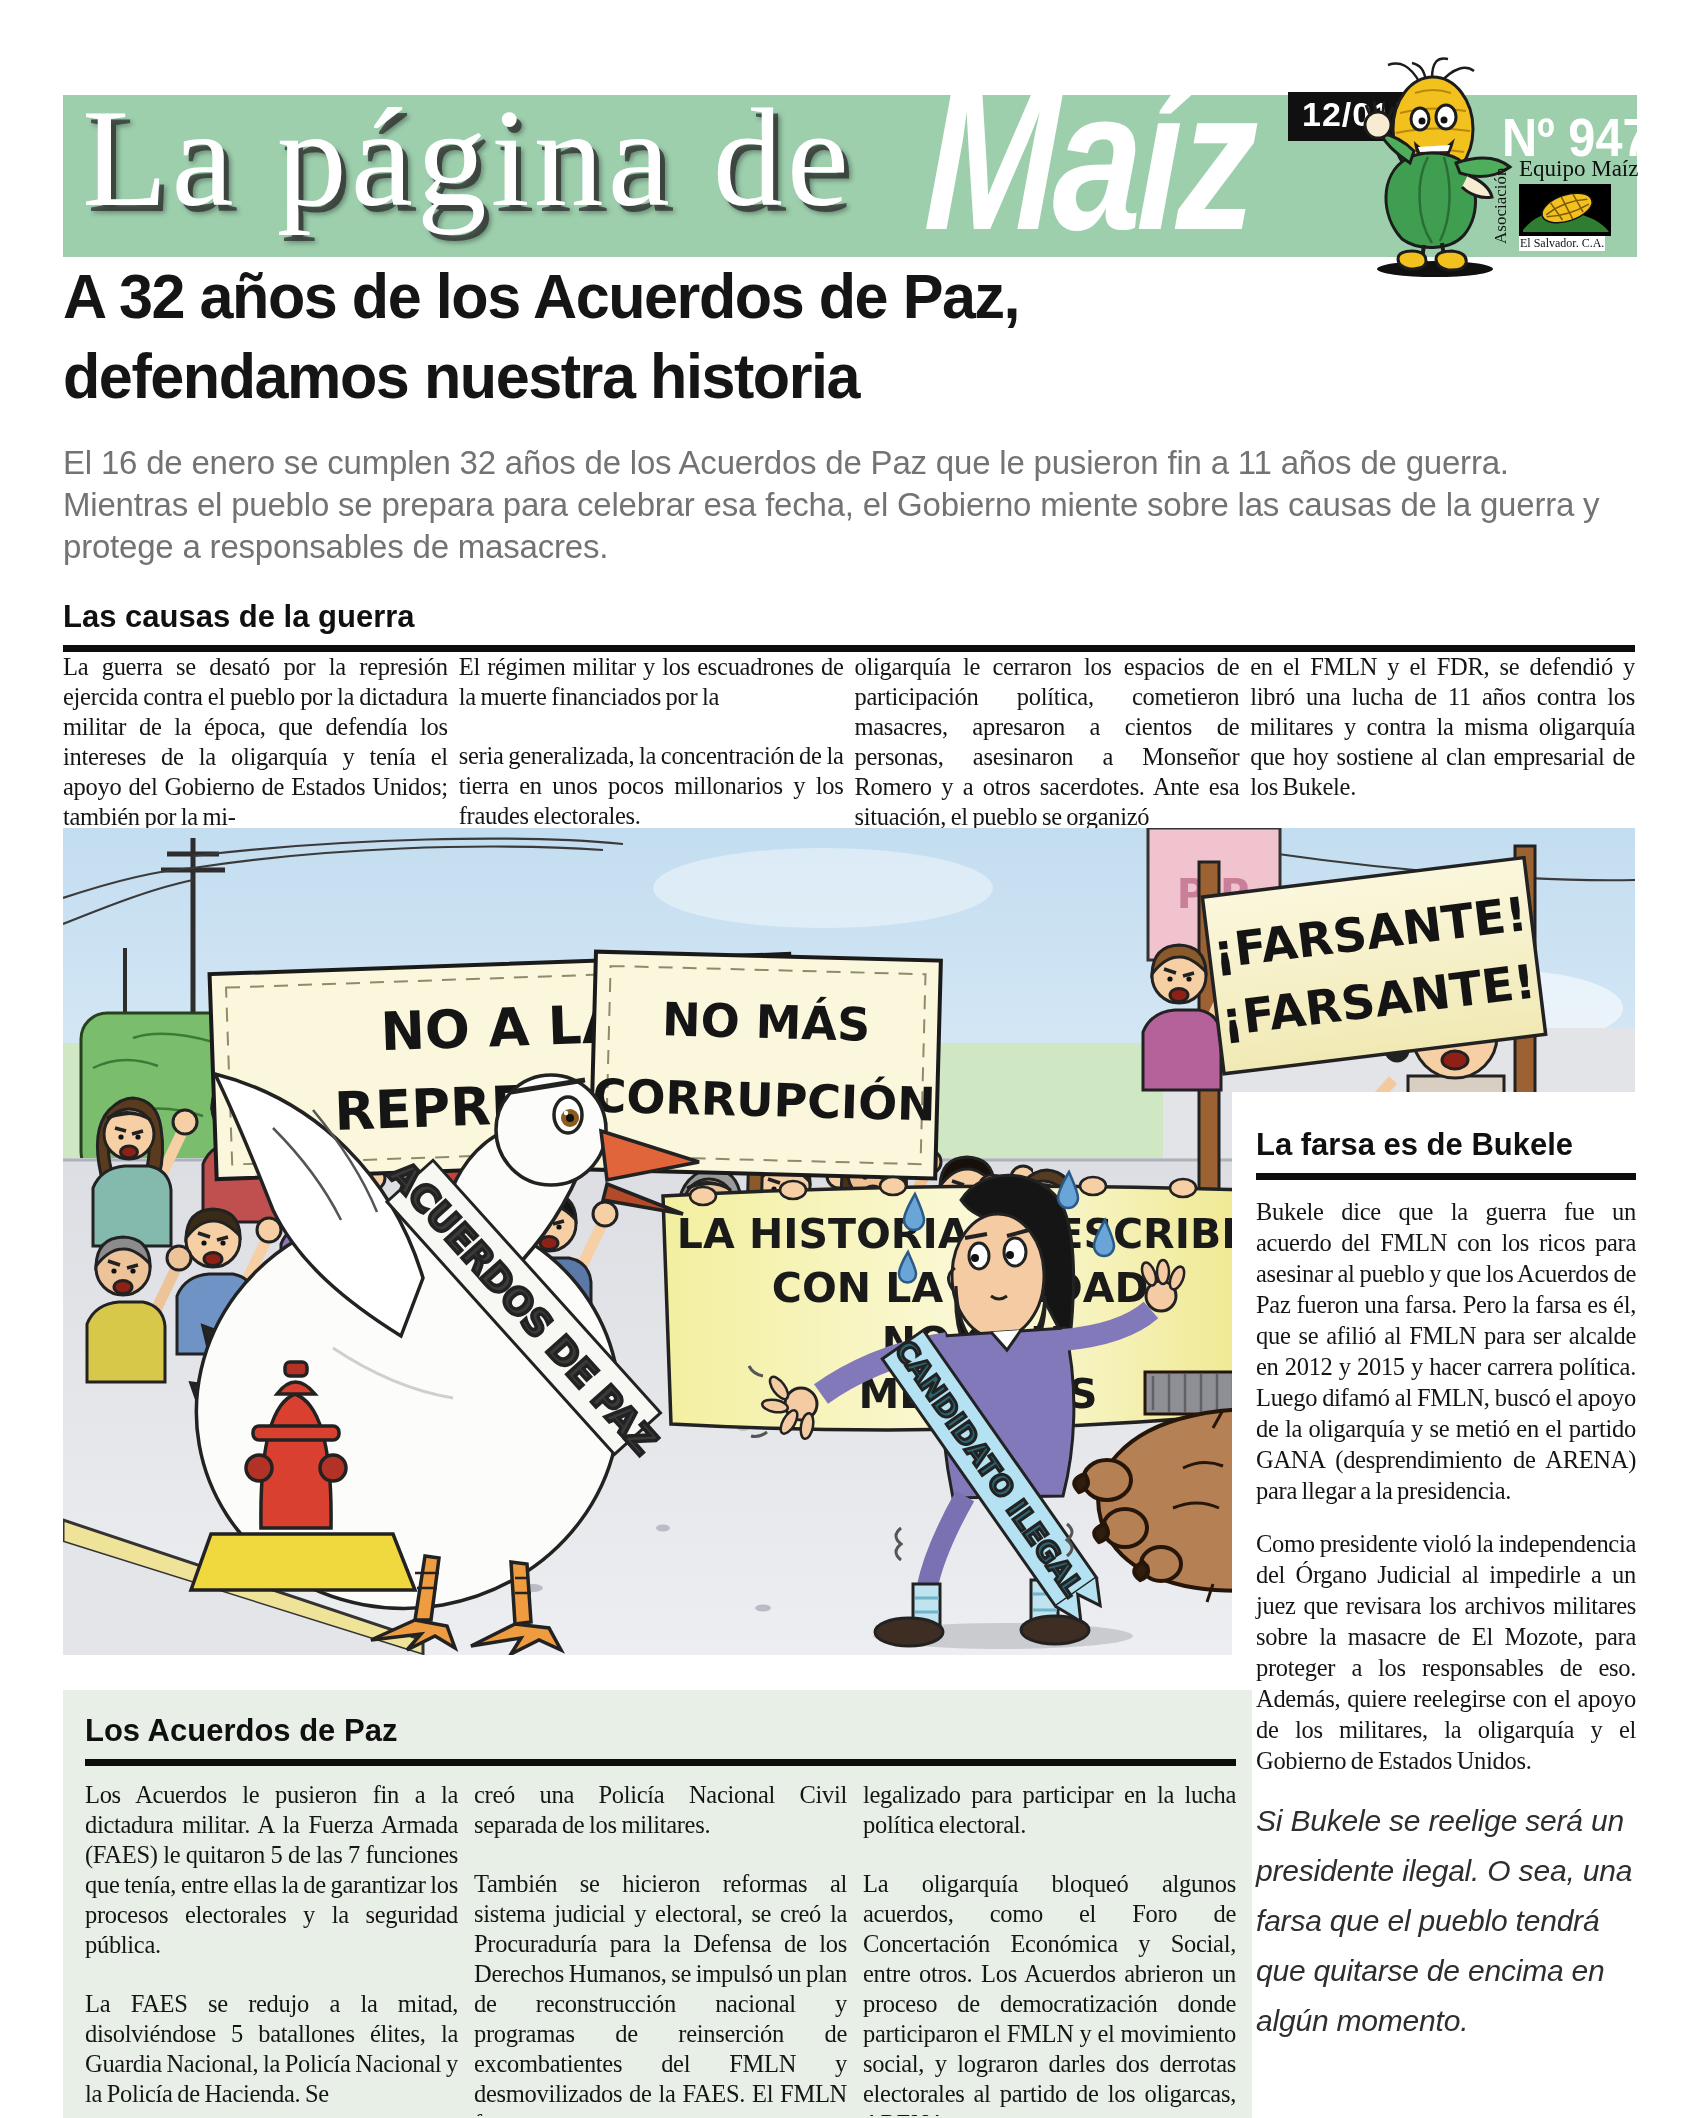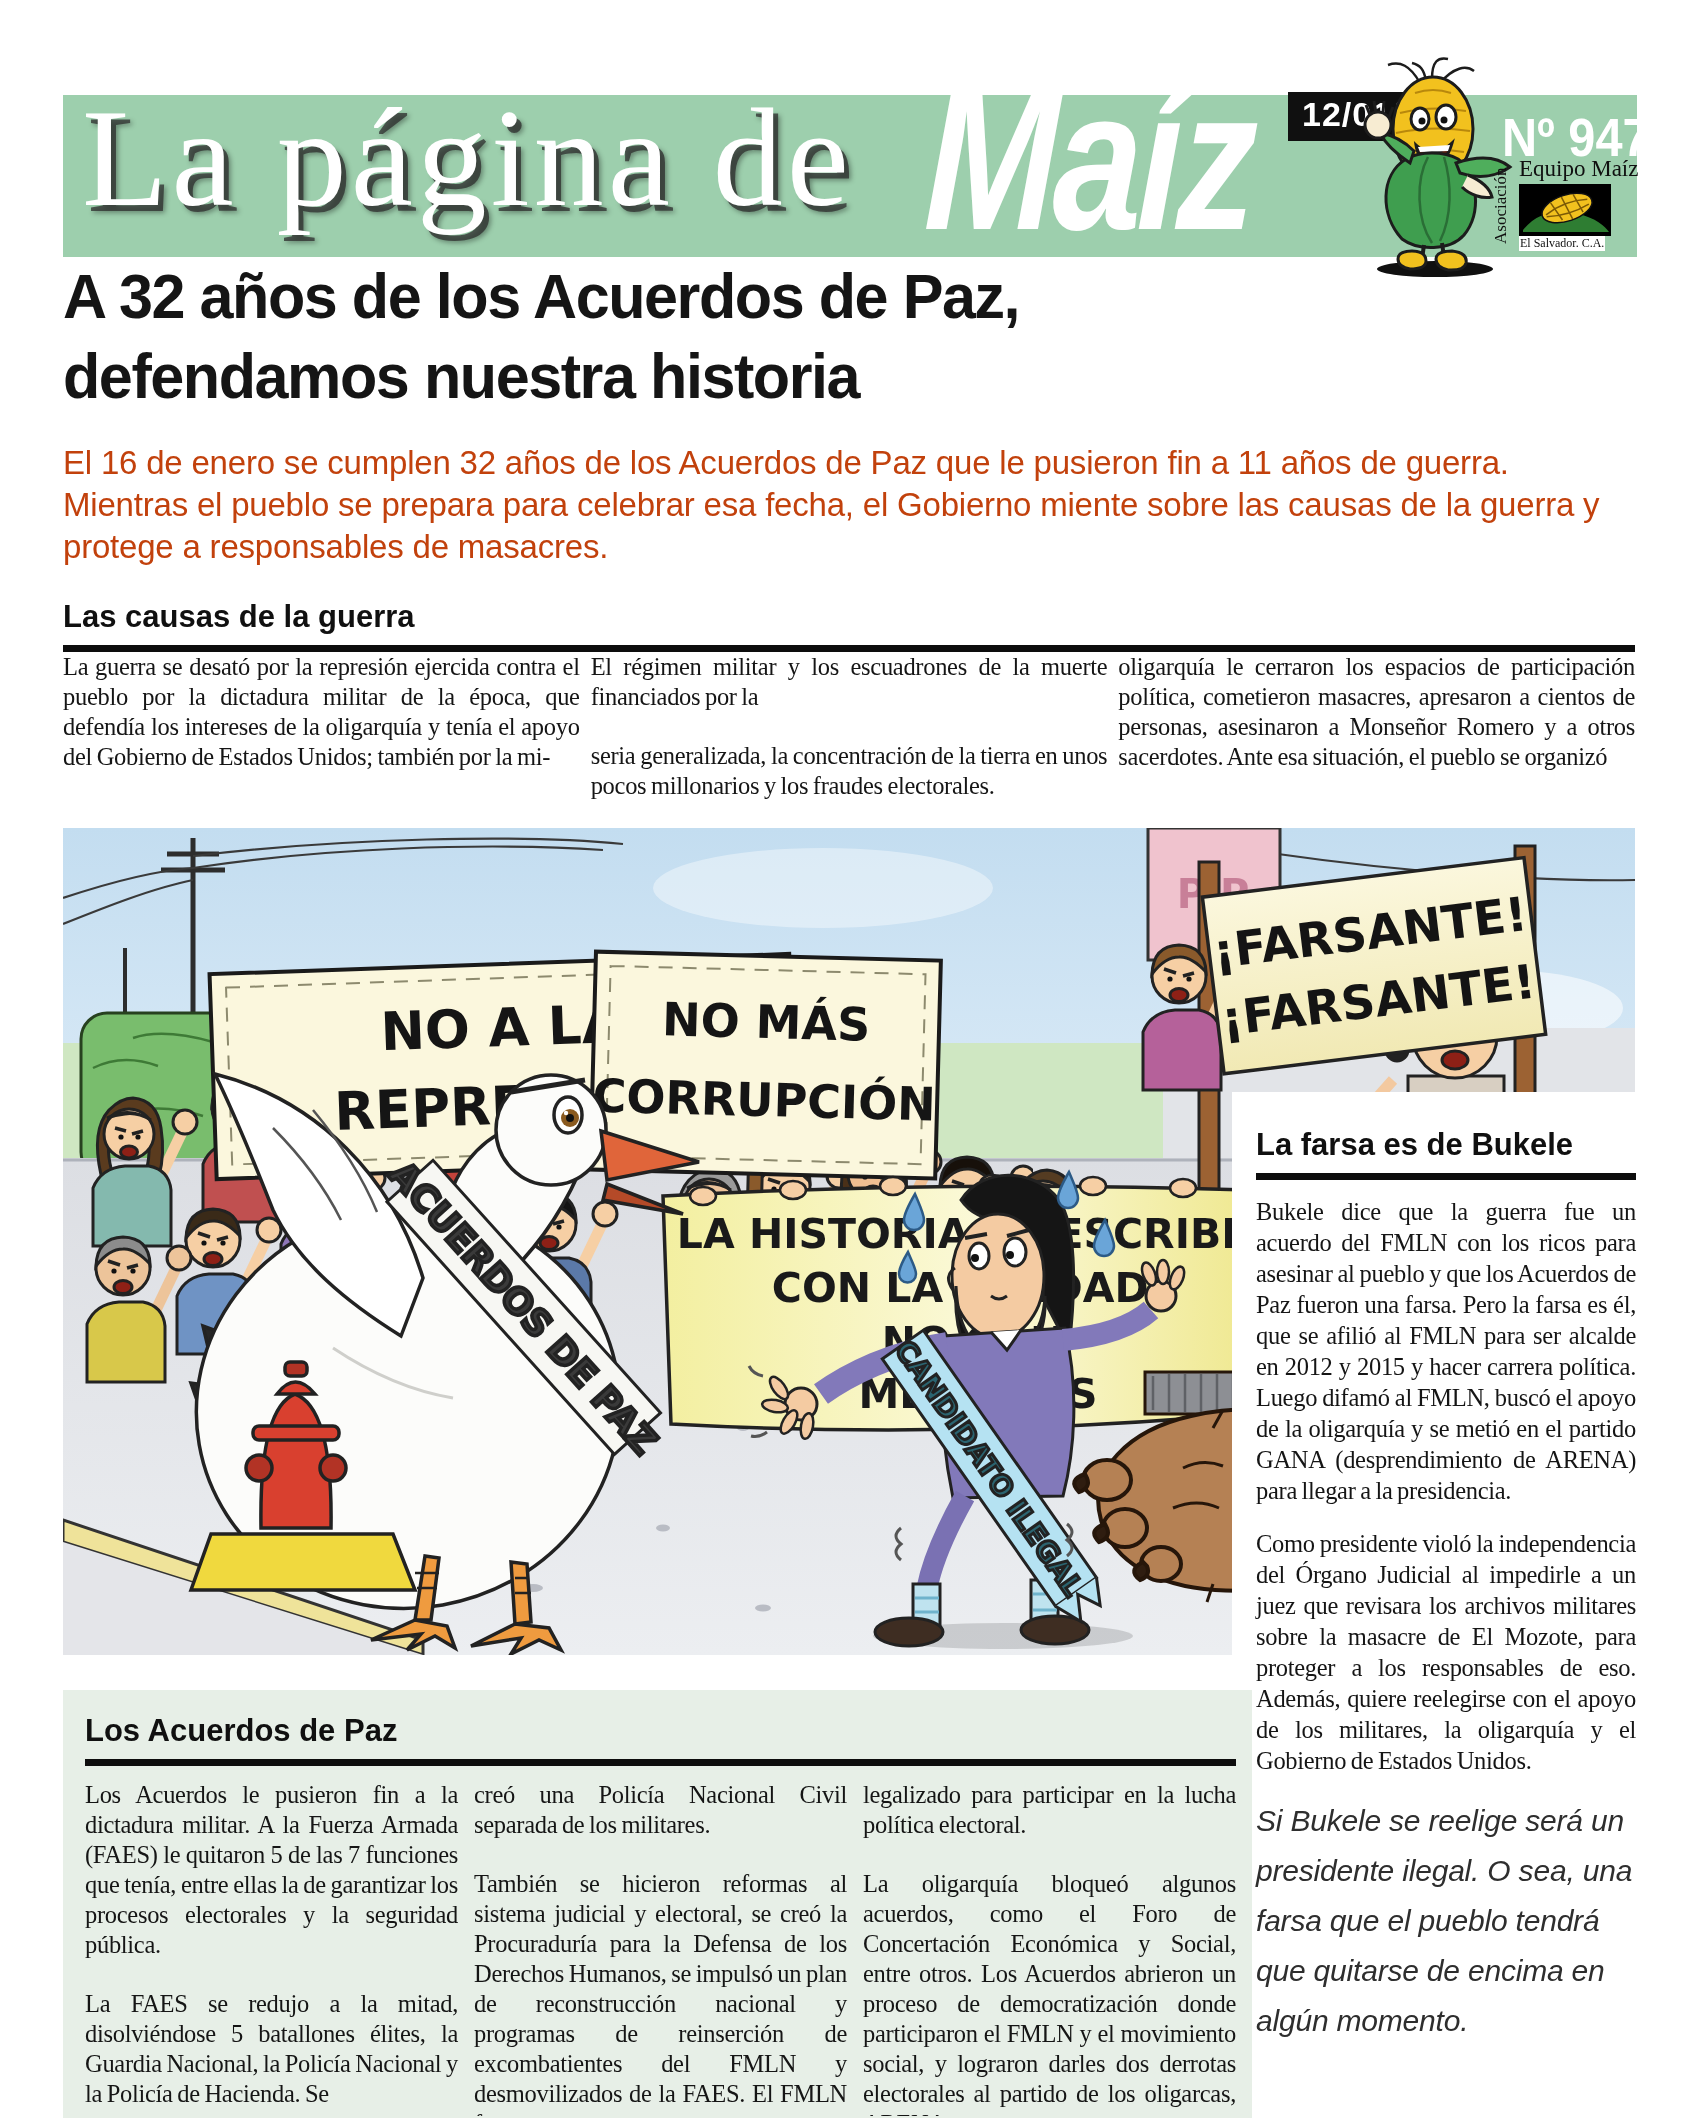--- a/index.html
+++ b/index.html
@@ -24,21 +24,21 @@
   .logo{left:1495px;top:156px;width:152px;height:94px;font-family:"Liberation Serif",serif;}
   .logo-team{left:24px;top:0;font-size:23px;color:#101010;white-space:nowrap;}
   .logo-assoc{left:-4px;top:88px;font-size:17px;color:#101010;transform:rotate(-90deg);
     transform-origin:left top;white-space:nowrap;}
   .logo-box{left:24px;top:28px;width:92px;height:52px;background:#000;}
   .logo-country{left:24px;top:80px;font-size:12px;color:#101010;background:#fff;padding:0 1px;white-space:nowrap;}
 
   
   .headline{left:63px;top:256px;width:1450px;font-weight:700;font-size:63px;line-height:80px;
     color:#151515;letter-spacing:-1.5px;transform:scaleX(.97);transform-origin:left top;white-space:nowrap;}
-  .lead{left:63px;top:442px;width:1572px;font-size:33px;line-height:42px;color:#c2410c;letter-spacing:-.2px;}
+  .lead{left:63px;top:442px;width:1572px;font-size:33px;line-height:42px;color:#737373;letter-spacing:-.2px;}
 
   
   .sec-heading{font-weight:700;font-size:31px;color:#101010;margin-top:7px;}
   .rule{height:7px;background:#0d0d0d;margin-top:10px;}
   .serif{font-family:"Liberation Serif",serif;font-size:24.5px;line-height:30px;color:#151515;
     text-align:justify;letter-spacing:-.3px;word-spacing:-1.2px;}
   .serif p{margin:0;}
   .serif p + p{margin-top:29px;}
 
   .causas{left:63px;top:592px;width:1572px;}
@@ -128,20 +128,23 @@
     <div class="cols4">
       <div class="col serif">
           <p>La guerra se desató por la represión ejercida contra el pueblo por la dictadura militar de la época, que defendía los intereses de la oligarquía y tenía el apoyo del Gobierno de Estados Unidos; también por la mi-</p>
         </div>
       <div class="col serif">
           <p>El régimen militar y los escuadrones de la muerte financiados por la</p>
           <p>seria generalizada, la concentración de la tierra en unos pocos millonarios y los fraudes electorales.</p>
         </div>
       <div class="col serif">
           <p>oligarquía le cerraron los espacios de participación política, cometieron masacres, apresaron a cientos de personas, asesinaron a Monseñor Romero y a otros sacerdotes. Ante esa situación, el pueblo se organizó</p>
+        </div>
+      <div class="col serif">
+          <p>en el FMLN y el FDR, se defendió y libró una lucha de 11 años contra los militares y contra la misma oligarquía que hoy sostiene al clan empresarial de los Bukele.</p>
         </div>
     </div>
   </div>
 
   <svg class="abs cartoon" viewBox="0 0 1572 827">
     <defs>
       <linearGradient id="gSky" x1="0" y1="0" x2="0" y2="1">
         <stop offset="0" stop-color="#c3ddf0"></stop>
           <stop offset="1" stop-color="#e4f0fa"></stop>
       </linearGradient>

